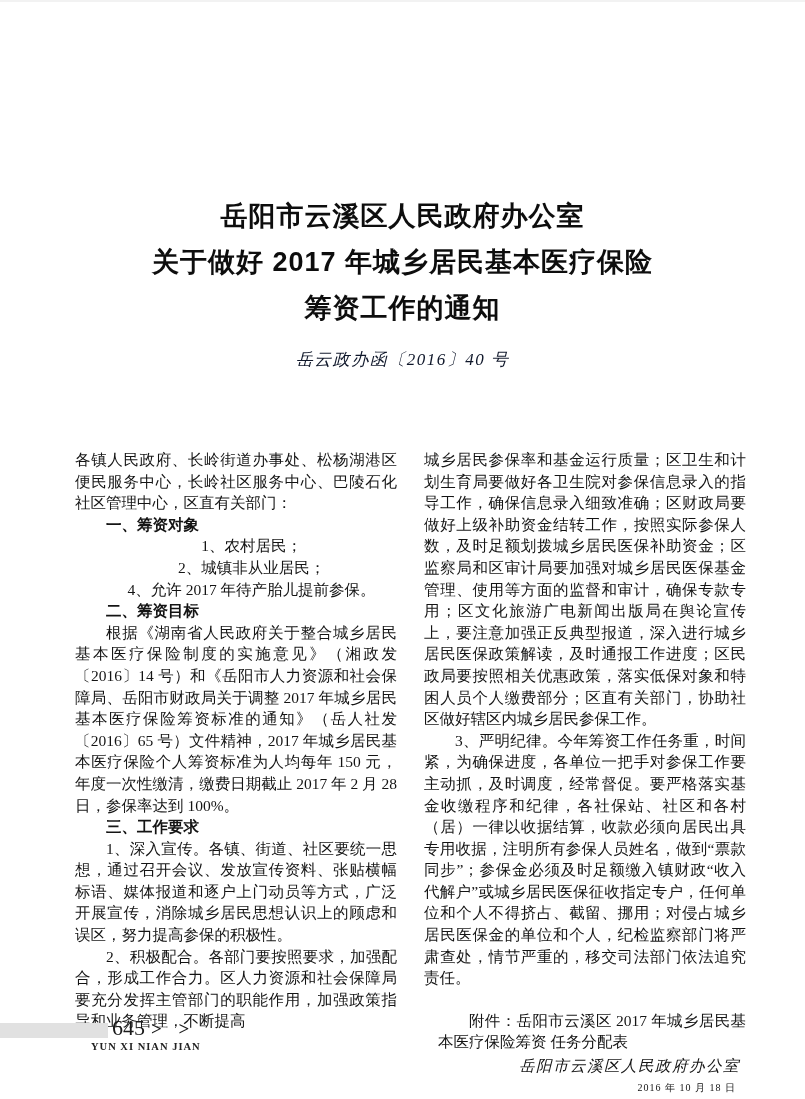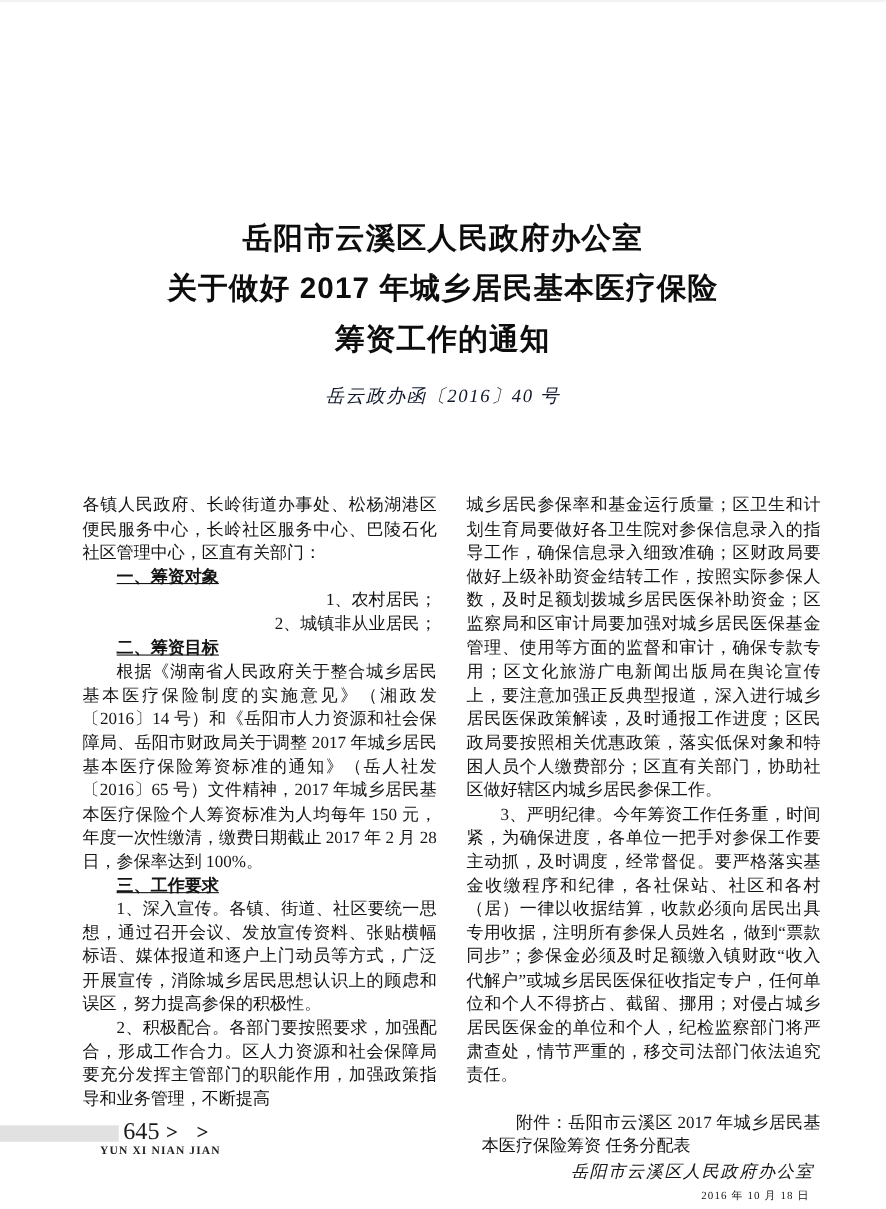--- a/index.html
+++ b/index.html
@@ -62,23 +62,22 @@
   .p {
     margin: 0;
     text-indent: 2em;
     text-align: justify;
   }
   .p.no-indent { text-indent: 0; }
   .p.heading {
     font-family: "Liberation Sans", "DejaVu Sans", sans-serif;
     font-weight: 700;
     text-align: left;
-    text-decoration: underline;
   }
-  .p.list-item { text-align: right; }
+  .p.list-item { text-align: center; }
   .p.attachment { margin-top: 21px; margin-left: 14px; }
   .sig-line {
     margin: 0;
     margin-top: 2px;
     text-align: right;
     padding-right: 6px;
     font-style: italic;
     letter-spacing: 1.5px;
     font-size: 15.5px;
   }
@@ -137,20 +136,21 @@
     <div>筹资工作的通知</div>
   </div>
 
   <div class="doc-number">岳云政办函〔2016〕40 号</div>
 
   <div class="col col-left">
     <p class="p no-indent">各镇人民政府、长岭街道办事处、松杨湖港区便民服务中心，长岭社区服务中心、巴陵石化社区管理中心，区直有关部门：</p>
     <p class="p heading">一、筹资对象</p>
     <p class="p list-item">1、农村居民；</p>
     <p class="p list-item">2、城镇非从业居民；</p>
+    <p class="p list-item">4、允许 2017 年待产胎儿提前参保。</p>
     <p class="p heading">二、筹资目标</p>
     <p class="p">根据《湖南省人民政府关于整合城乡居民基本医疗保险制度的实施意见》（湘政发〔2016〕14 号）和《岳阳市人力资源和社会保障局、岳阳市财政局关于调整 2017 年城乡居民基本医疗保险筹资标准的通知》（岳人社发〔2016〕65 号）文件精神，2017 年城乡居民基本医疗保险个人筹资标准为人均每年 150 元，年度一次性缴清，缴费日期截止 2017 年 2 月 28 日，参保率达到 100%。</p>
     <p class="p heading">三、工作要求</p>
     <p class="p">1、深入宣传。各镇、街道、社区要统一思想，通过召开会议、发放宣传资料、张贴横幅标语、媒体报道和逐户上门动员等方式，广泛开展宣传，消除城乡居民思想认识上的顾虑和误区，努力提高参保的积极性。</p>
     <p class="p">2、积极配合。各部门要按照要求，加强配合，形成工作合力。区人力资源和社会保障局要充分发挥主管部门的职能作用，加强政策指导和业务管理，不断提高</p>
   </div>
 
   <div class="col col-right">
     <p class="p no-indent">城乡居民参保率和基金运行质量；区卫生和计划生育局要做好各卫生院对参保信息录入的指导工作，确保信息录入细致准确；区财政局要做好上级补助资金结转工作，按照实际参保人数，及时足额划拨城乡居民医保补助资金；区监察局和区审计局要加强对城乡居民医保基金管理、使用等方面的监督和审计，确保专款专用；区文化旅游广电新闻出版局在舆论宣传上，要注意加强正反典型报道，深入进行城乡居民医保政策解读，及时通报工作进度；区民政局要按照相关优惠政策，落实低保对象和特困人员个人缴费部分；区直有关部门，协助社区做好辖区内城乡居民参保工作。</p>
     <p class="p">3、严明纪律。今年筹资工作任务重，时间紧，为确保进度，各单位一把手对参保工作要主动抓，及时调度，经常督促。要严格落实基金收缴程序和纪律，各社保站、社区和各村（居）一律以收据结算，收款必须向居民出具专用收据，注明所有参保人员姓名，做到“票款同步”；参保金必须及时足额缴入镇财政“收入代解户”或城乡居民医保征收指定专户，任何单位和个人不得挤占、截留、挪用；对侵占城乡居民医保金的单位和个人，纪检监察部门将严肃查处，情节严重的，移交司法部门依法追究责任。</p>

